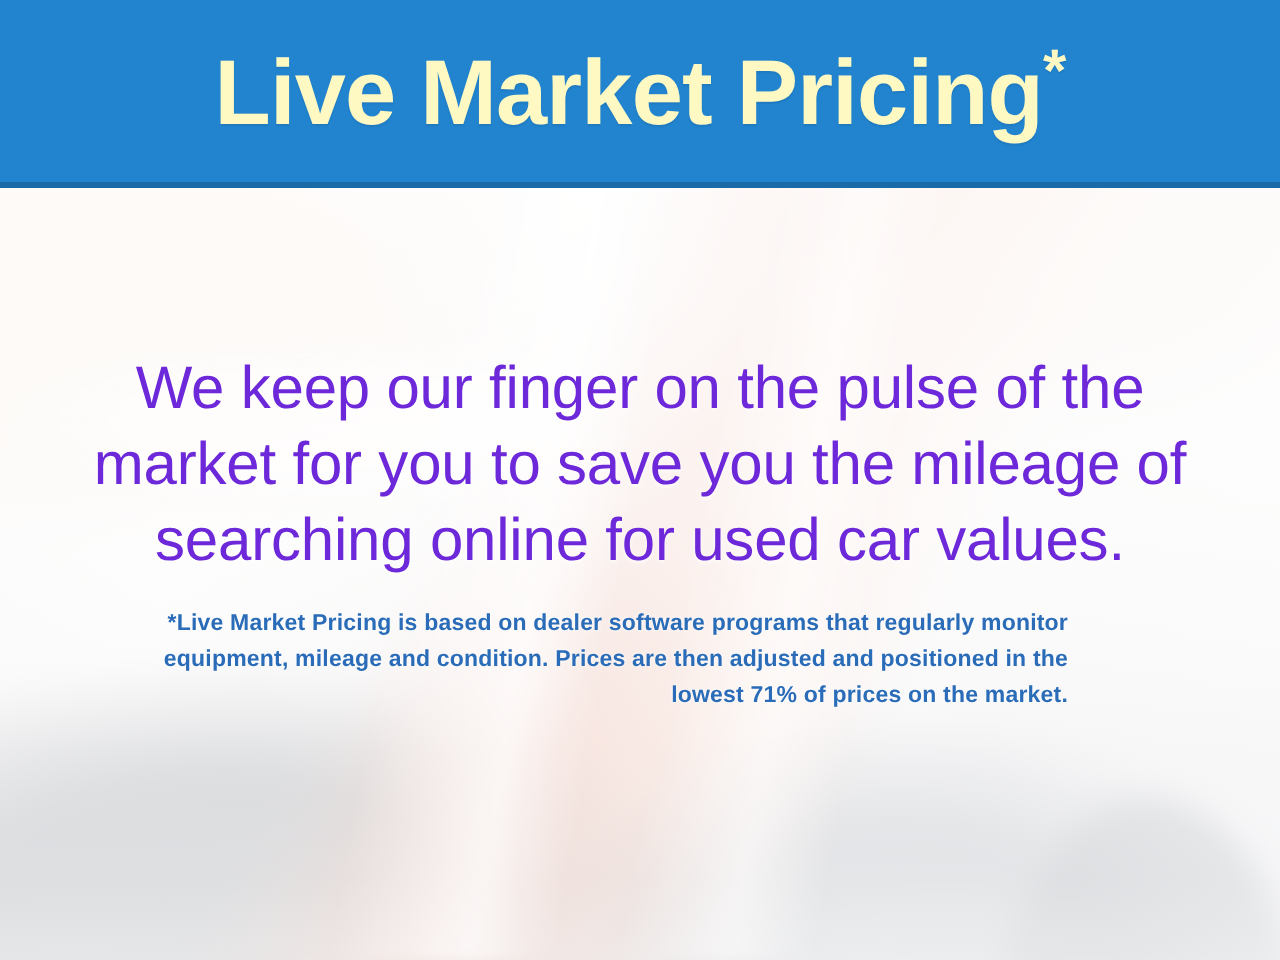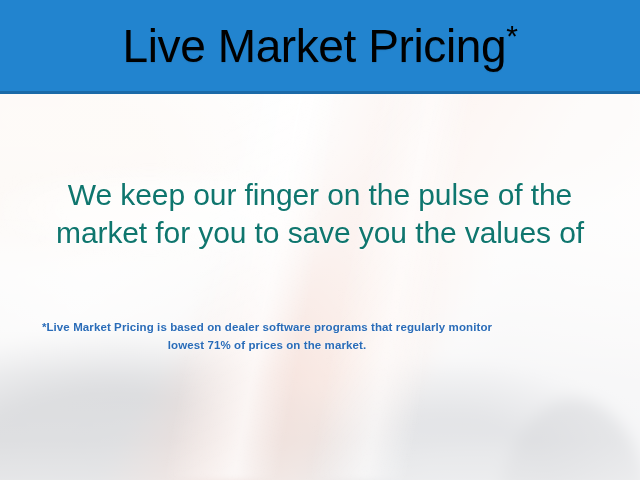--- a/index.html
+++ b/index.html
@@ -90,60 +90,60 @@
   .banner-underline {
     position: absolute;
     top: 91px;
     left: 0;
     width: 640px;
     height: 3px;
     background: #1b6aa8;
   }
 
   .banner-title {
-    color: #000000;
+    color: #fef9c3;
     font-size: 46px;
-    font-weight: normal;
+    font-weight: bold;
     letter-spacing: -0.4px;
     line-height: 1;
     white-space: nowrap;
     text-shadow: 0 1px 1px rgba(0,0,0,0.08);
   }
   .banner-title .star {
     font-size: 30px;
     vertical-align: super;
     line-height: 0;
   }
 
   
   .headline {
     position: absolute;
     top: 176px;
     left: 0;
     width: 640px;
     text-align: center;
-    color: #0f766e;
+    color: #6d28d9;
     font-size: 30px;
     font-weight: normal;
     line-height: 38px;
     letter-spacing: -0.1px;
     text-shadow: 0 1px 2px rgba(255,255,255,0.85);
   }
   .headline .hl {
     display: block;
     white-space: nowrap;
   }
 
   
   .fineprint {
     position: absolute;
-    top: 318px;
+    top: 303px;
     left: 0;
     width: 534px;
-    text-align: center;
+    text-align: right;
     color: #2a6cb8;
     font-size: 11.5px;
     font-weight: bold;
     line-height: 18px;
     letter-spacing: 0.1px;
     text-shadow: 0 0 2px rgba(255,255,255,0.9);
   }
   .fineprint .fp {
     display: block;
     white-space: nowrap;
@@ -158,21 +158,23 @@
   <div class="bg-layer bg-wash"></div>
   <div class="bg-layer bg-streaks"></div>
 
   <div class="banner">
     <div class="banner-title"><span>Live Market Pricing</span><span class="star">*</span></div>
   </div>
   <div class="banner-underline"></div>
 
   <div class="headline">
     <span class="hl">We keep our finger on the pulse of the</span>
-    <span class="hl">market for you to save you the values of</span>
+    <span class="hl">market for you to save you the mileage of</span>
+    <span class="hl">searching online for used car values.</span>
   </div>
 
   <div class="fineprint">
     <span class="fp">*Live Market Pricing is based on dealer software programs that regularly monitor</span>
+    <span class="fp">equipment, mileage and condition. Prices are then adjusted and positioned in the</span>
     <span class="fp">lowest 71% of prices on the market.</span>
   </div>
 
 </div>
 
 </body></html>

